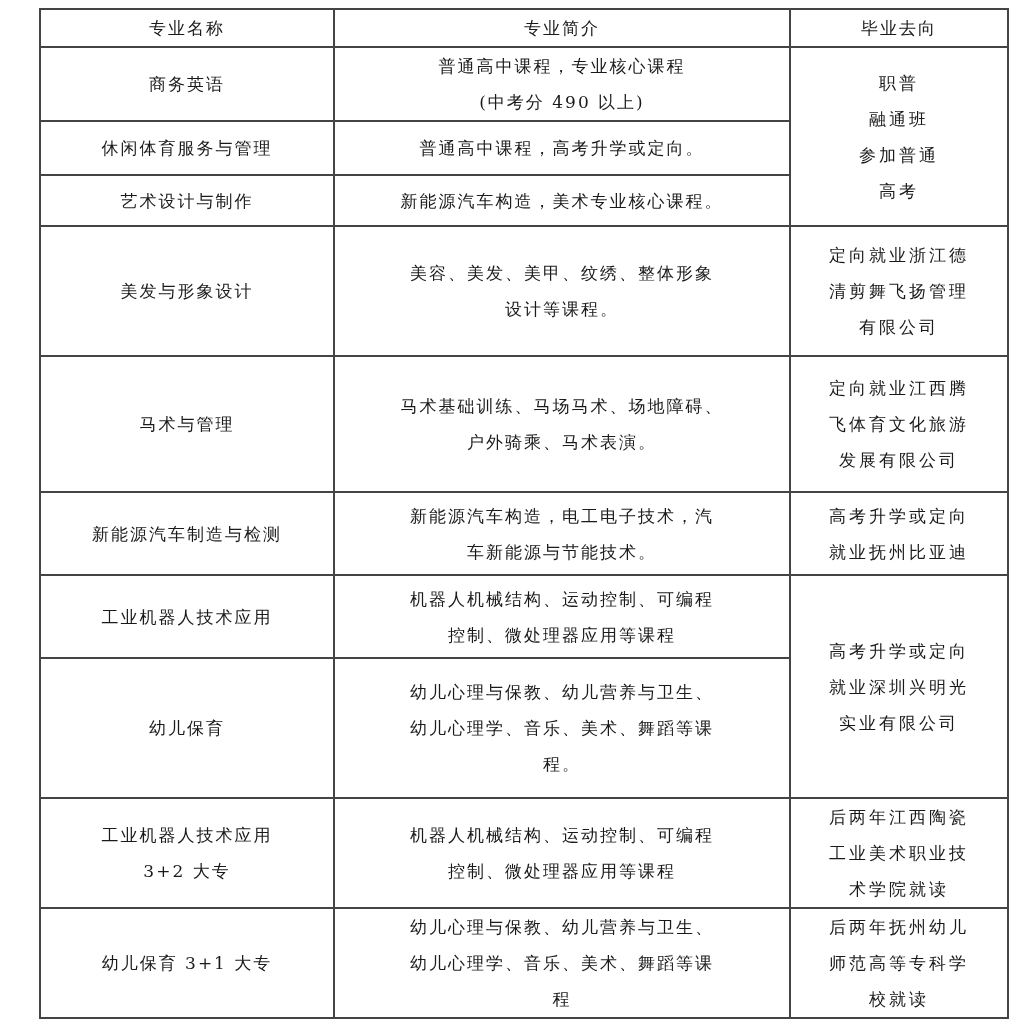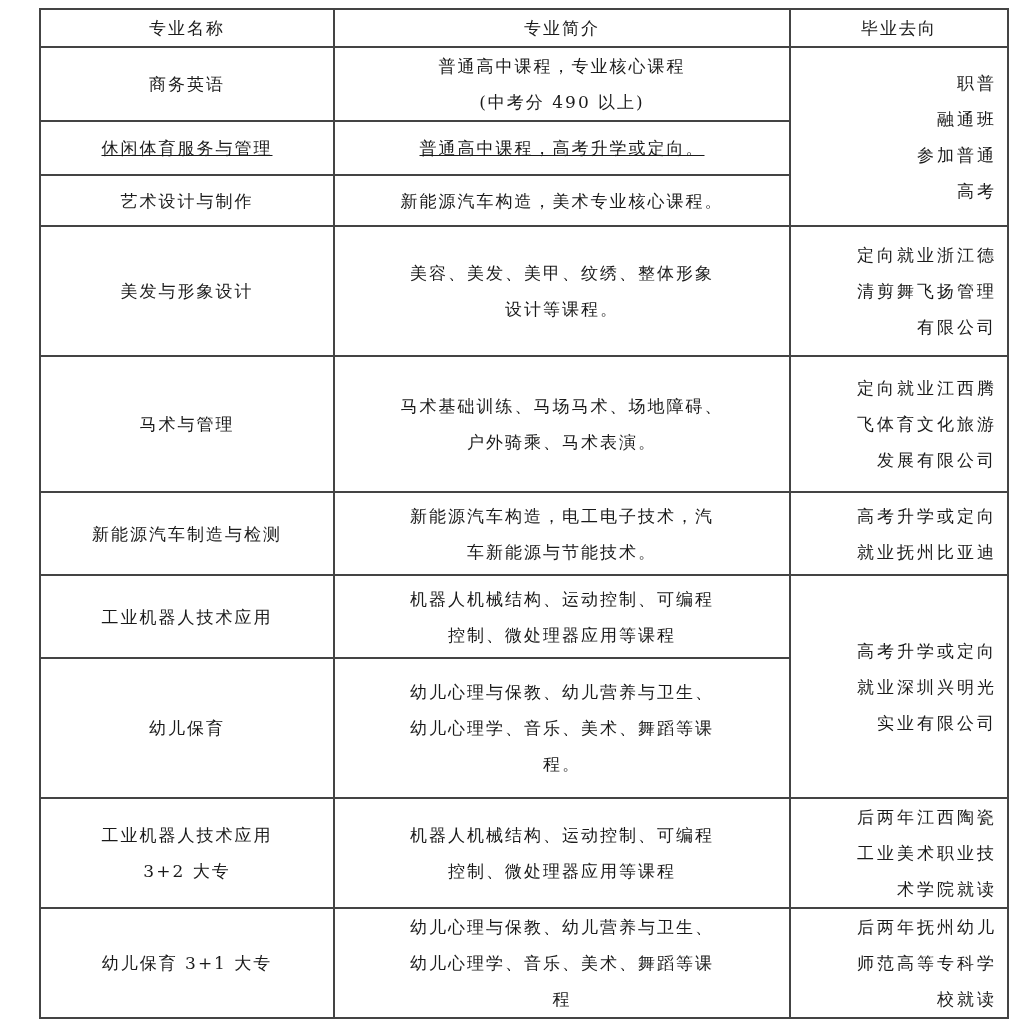--- a/index.html
+++ b/index.html
@@ -34,30 +34,30 @@
       vertical-align: middle;
       font-size: 17px;
       font-weight: normal;
       line-height: 36px;
       letter-spacing: 2px;
       padding: 0 10px;
       white-space: pre-line;
     }
     th { height: 35px; }
     tr.r1 td { height: 72px; }
-    tr.r2 td { height: 52px; text-decoration: underline; }
+    tr.r2 td { height: 52px; }
     tr.r3 td { height: 49px; margin-left: 29px; }
     tr.r4 td { height: 128px; }
     tr.r5 td { height: 134px; }
     tr.r6 td { height: 81px; }
     tr.r7 td { height: 81px; }
     tr.r8 td { height: 138px; }
     tr.r9 td { height: 108px; }
     tr.r10 td { height: 107px; }
-    td.dest { letter-spacing: 3px; text-align: right; }
+    td.dest { letter-spacing: 3px; }
   </style>
 </head>
 <body>
 
 <div class="table-wrap">
   <table>
     <colgroup>
       <col class="c1">
         <col class="c2">
         <col class="c3">

